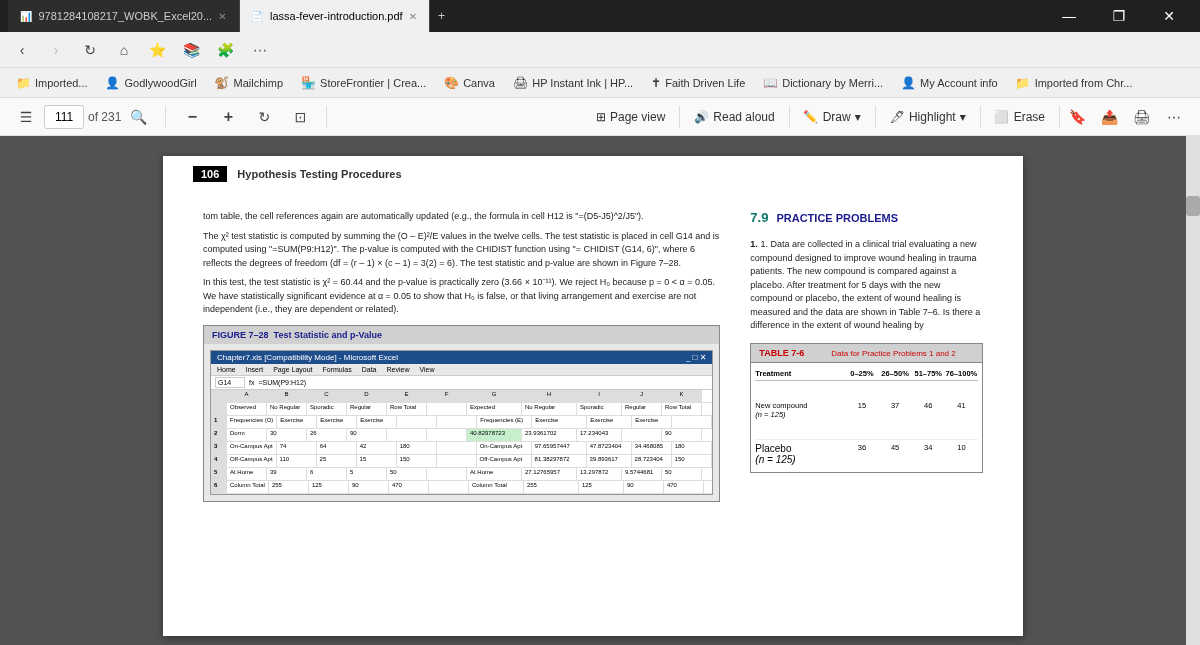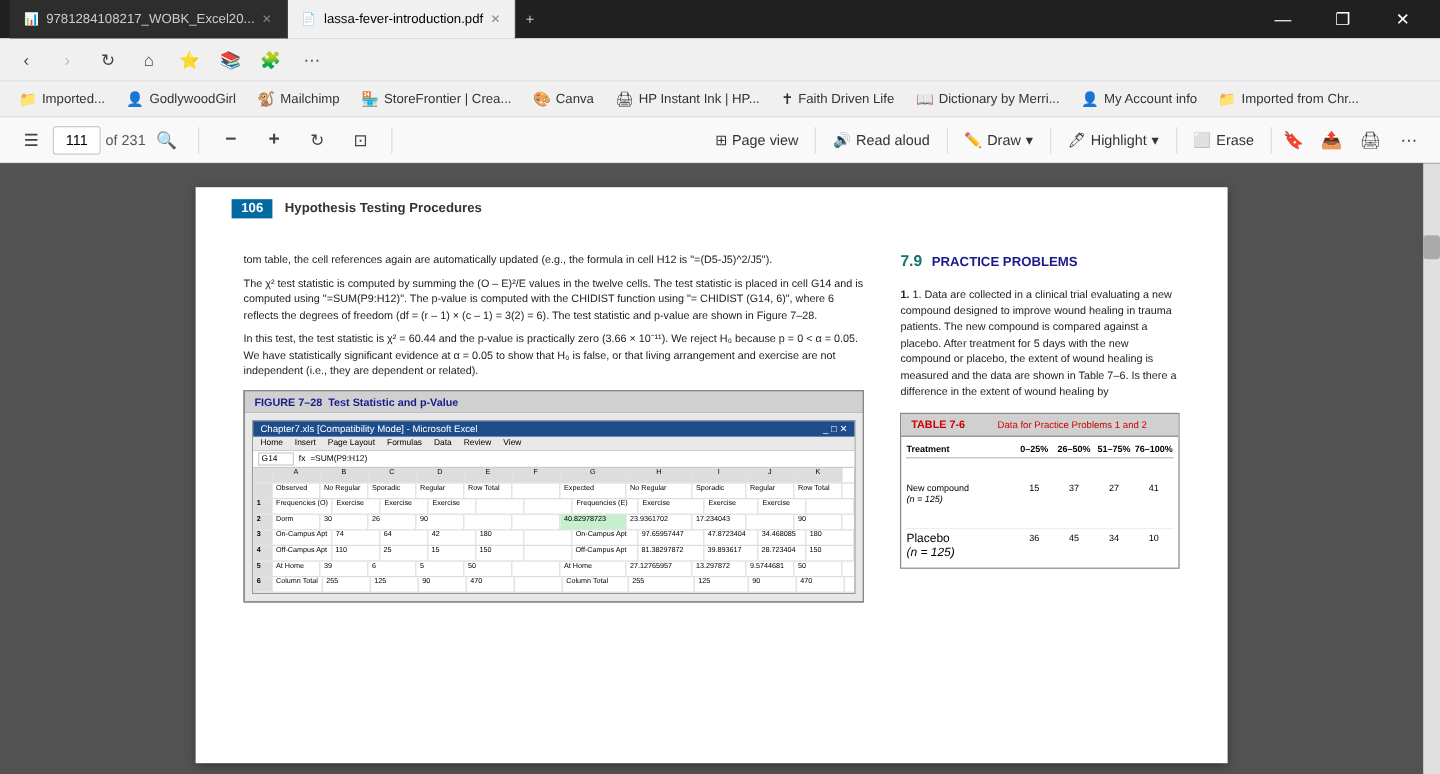--- a/index.html
+++ b/index.html
@@ -368,21 +368,21 @@
     <button class="pdf-btn">🖨</button>
     <button class="pdf-btn">⋯</button>
   </div>
 </div>
 
 <div class="main-area">
   <div class="pdf-content">
     <div class="pdf-page">
 
       <div style="position:absolute; top:10px; left:30px; display:flex; align-items:center; gap:10px;">
-        <span style="background:#0369a1; color:#fff; padding:2px 8px; font-size:11px; font-weight:bold;">106</span>
+        <span style="background:#000000; color:#fff; padding:2px 8px; font-size:11px; font-weight:bold;">106</span>
         <span style="font-size:11px; font-weight:bold; color:#333;">Hypothesis Testing Procedures</span>
       </div>
 
       <div class="pdf-left">
         <p class="pdf-text">tom table, the cell references again are automatically updated (e.g., the formula in cell H12 is "=(D5-J5)^2/J5").</p>
         <p class="pdf-text">The χ² test statistic is computed by summing the (O – E)²/E values in the twelve cells. The test statistic is placed in cell G14 and is computed using "=SUM(P9:H12)". The p-value is computed with the CHIDIST function using "= CHIDIST (G14, 6)", where 6 reflects the degrees of freedom (df = (r – 1) × (c – 1) = 3(2) = 6). The test statistic and p-value are shown in Figure 7–28.</p>
         <p class="pdf-text">In this test, the test statistic is χ² = 60.44 and the p-value is practically zero (3.66 × 10⁻¹¹). We reject H₀ because p = 0 &lt; α = 0.05. We have statistically significant evidence at α = 0.05 to show that H₀ is false, or that living arrangement and exercise are not independent (i.e., they are dependent or related).</p>
 
         <div class="figure-box" style="margin-top:8px;">
           <div class="figure-header">
@@ -555,21 +555,21 @@
               <div style="flex:1; text-align:center; font-size:7.5px; font-weight:bold;">76–100%</div>
             </div>
 
             <div style="display:flex; padding:20px 0; border-bottom:1px solid #eee;">
               <div style="width:90px; font-size:7.5px;">
                 <div>New compound</div>
                 <div style="font-style:italic;">(n = 125)</div>
               </div>
               <div style="flex:1; text-align:center; font-size:7.5px;">15</div>
               <div style="flex:1; text-align:center; font-size:7.5px;">37</div>
-              <div style="flex:1; text-align:center; font-size:7.5px;">27</div>
+              <div style="flex:1; text-align:center; font-size:7.5px;">46</div>
               <div style="flex:1; text-align:center; font-size:7.5px;">41</div>
             </div>
 
             <div style="display:flex; padding:3px 0;">
               <div style="width:90px; font-size:10px;">
                 <div>Placebo</div>
                 <div style="font-style:italic;">(n = 125)</div>
               </div>
               <div style="flex:1; text-align:center; font-size:7.5px;">36</div>
               <div style="flex:1; text-align:center; font-size:7.5px;">45</div>

